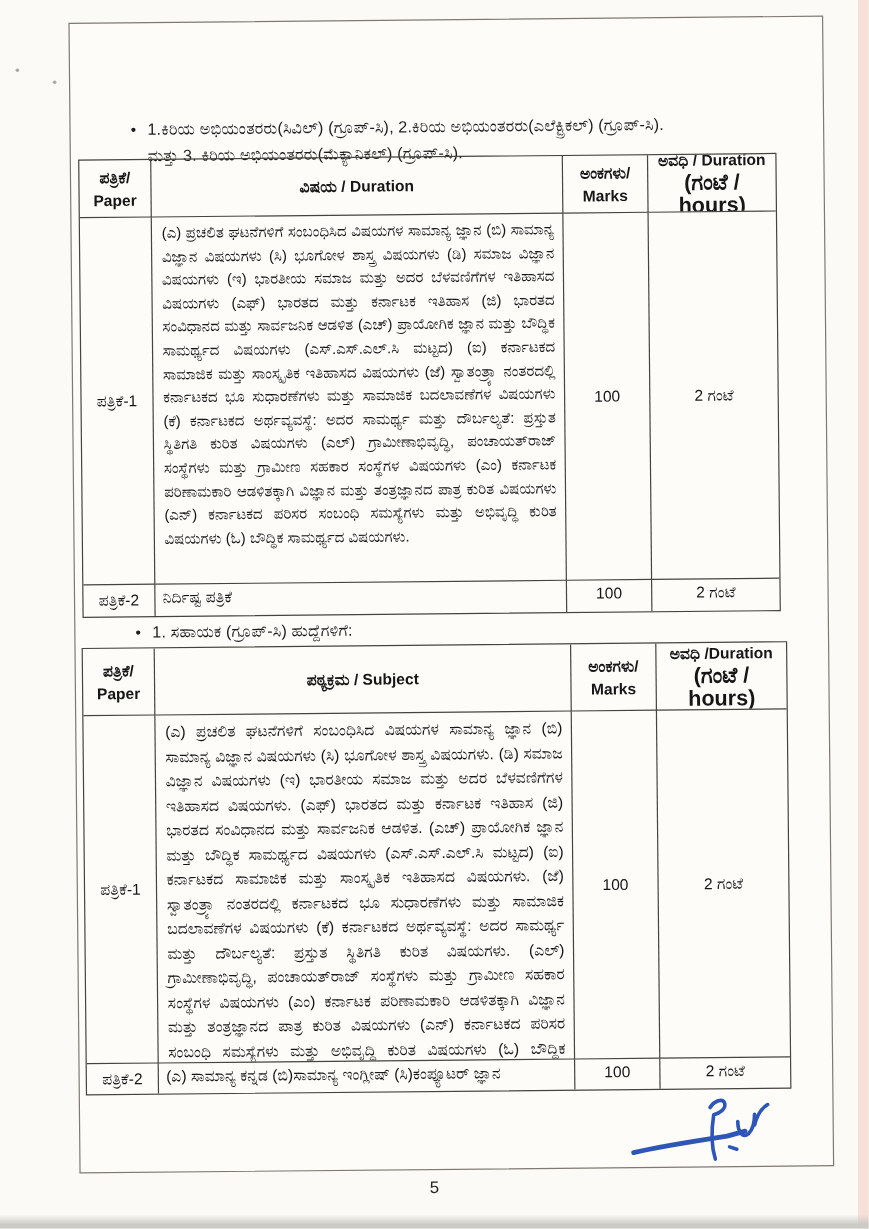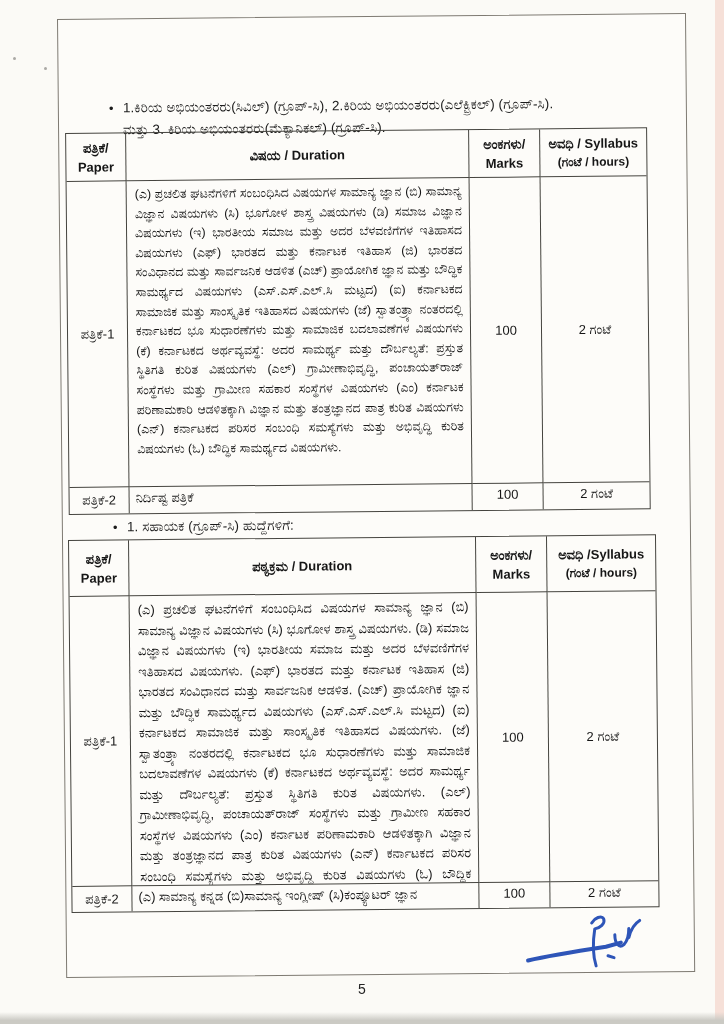--- a/index.html
+++ b/index.html
@@ -31,21 +31,21 @@
   .bullet-row{position:absolute;display:flex;color:#1c1c1c;}
   .bullet-dot{width:14px;font-size:13px;line-height:22px;flex:0 0 14px;}
   .bullet-text{font-size:13.5px;line-height:22px;letter-spacing:.1px;}
   
   .tbl{position:absolute;display:grid;border:1.4px solid #45443f;box-sizing:border-box;color:#161616;}
   .c{border-right:1px solid #45443f;border-bottom:1px solid #45443f;box-sizing:border-box;overflow:hidden;padding:0 5px;}
   .c.last{border-right:none;}
   .c.bl{border-bottom:none;}
   .hcell{display:flex;flex-direction:column;justify-content:center;align-items:center;
     font-weight:700;font-size:13px;line-height:19px;text-align:center;}
-  .hsub{font-size:12px;}
+  .hsub{font-size:18px;}
   .papercell{display:flex;justify-content:center;align-items:center;font-size:13px;}
   .bodycell{font-size:12.5px;line-height:19.6px;text-align:justify;padding:4px 7px 0 8px;}
   .bodycell2{font-size:13px;line-height:20.5px;text-align:justify;padding:4px 7px 0 8px;}
   .valcell{display:flex;justify-content:center;align-items:center;font-size:13px;}
   .valtop{display:flex;justify-content:center;align-items:flex-start;padding-top:3px;font-size:13px;}
   .plaincell{font-size:13px;padding:3px 6px;}
   
   #page-number{position:absolute;left:348px;top:981px;width:28px;text-align:center;
     font-size:14px;color:#232323;}
   #signature-svg{position:absolute;left:455px;top:893px;}
@@ -76,21 +76,21 @@
         <span>Paper</span>
       </div>
       <div class="c hcell">
         <span>ವಿಷಯ / Duration</span>
       </div>
       <div class="c hcell">
         <span>ಅಂಕಗಳು/</span>
         <span>Marks</span>
       </div>
       <div class="c hcell last">
-        <span>ಅವಧಿ / Syllabus</span>
+        <span>ಅವಧಿ / Duration</span>
         <span class="hsub">(ಗಂಟೆ / hours)</span>
       </div>
 
       <div class="c papercell">ಪತ್ರಿಕೆ-1</div>
       <div class="c bodycell">(ಎ) ಪ್ರಚಲಿತ ಘಟನೆಗಳಿಗೆ ಸಂಬಂಧಿಸಿದ ವಿಷಯಗಳ ಸಾಮಾನ್ಯ ಜ್ಞಾನ (ಬಿ) ಸಾಮಾನ್ಯ ವಿಜ್ಞಾನ ವಿಷಯಗಳು (ಸಿ) ಭೂಗೋಳ ಶಾಸ್ತ್ರ ವಿಷಯಗಳು (ಡಿ) ಸಮಾಜ ವಿಜ್ಞಾನ ವಿಷಯಗಳು (ಇ) ಭಾರತೀಯ ಸಮಾಜ ಮತ್ತು ಅದರ ಬೆಳವಣಿಗೆಗಳ ಇತಿಹಾಸದ ವಿಷಯಗಳು (ಎಫ್) ಭಾರತದ ಮತ್ತು ಕರ್ನಾಟಕ ಇತಿಹಾಸ (ಜಿ) ಭಾರತದ ಸಂವಿಧಾನದ ಮತ್ತು ಸಾರ್ವಜನಿಕ ಆಡಳಿತ (ಎಚ್) ಪ್ರಾಯೋಗಿಕ ಜ್ಞಾನ ಮತ್ತು ಬೌದ್ಧಿಕ ಸಾಮರ್ಥ್ಯದ ವಿಷಯಗಳು (ಎಸ್.ಎಸ್.ಎಲ್.ಸಿ ಮಟ್ಟದ) (ಐ) ಕರ್ನಾಟಕದ ಸಾಮಾಜಿಕ ಮತ್ತು ಸಾಂಸ್ಕೃತಿಕ ಇತಿಹಾಸದ ವಿಷಯಗಳು (ಜೆ) ಸ್ವಾತಂತ್ರ್ಯಾ ನಂತರದಲ್ಲಿ ಕರ್ನಾಟಕದ ಭೂ ಸುಧಾರಣೆಗಳು ಮತ್ತು ಸಾಮಾಜಿಕ ಬದಲಾವಣೆಗಳ ವಿಷಯಗಳು (ಕೆ) ಕರ್ನಾಟಕದ ಅರ್ಥವ್ಯವಸ್ಥೆ: ಅದರ ಸಾಮರ್ಥ್ಯ ಮತ್ತು ದೌರ್ಬಲ್ಯತೆ: ಪ್ರಸ್ತುತ ಸ್ಥಿತಿಗತಿ ಕುರಿತ ವಿಷಯಗಳು (ಎಲ್) ಗ್ರಾಮೀಣಾಭಿವೃದ್ಧಿ, ಪಂಚಾಯತ್‌ರಾಜ್ ಸಂಸ್ಥೆಗಳು ಮತ್ತು ಗ್ರಾಮೀಣ ಸಹಕಾರ ಸಂಸ್ಥೆಗಳ ವಿಷಯಗಳು (ಎಂ) ಕರ್ನಾಟಕ ಪರಿಣಾಮಕಾರಿ ಆಡಳಿತಕ್ಕಾಗಿ ವಿಜ್ಞಾನ ಮತ್ತು ತಂತ್ರಜ್ಞಾನದ ಪಾತ್ರ ಕುರಿತ ವಿಷಯಗಳು (ಎನ್) ಕರ್ನಾಟಕದ ಪರಿಸರ ಸಂಬಂಧಿ ಸಮಸ್ಯೆಗಳು ಮತ್ತು ಅಭಿವೃದ್ಧಿ ಕುರಿತ ವಿಷಯಗಳು (ಓ) ಬೌದ್ಧಿಕ ಸಾಮರ್ಥ್ಯದ ವಿಷಯಗಳು.</div>
       <div class="c valcell">100</div>
       <div class="c valcell last">2 ಗಂಟೆ</div>
 
       <div class="c papercell bl">ಪತ್ರಿಕೆ-2</div>
       <div class="c plaincell bl">ನಿರ್ದಿಷ್ಟ ಪತ್ರಿಕೆ</div>
@@ -103,28 +103,28 @@
       <span class="bullet-text">1. ಸಹಾಯಕ (ಗ್ರೂಪ್-ಸಿ) ಹುದ್ದೆಗಳಿಗೆ:</span>
     </div>
 
     <div class="tbl" style="left:5px;top:520px;width:588px;grid-template-columns:60px 347px 71px 1fr;grid-template-rows:56px 290px 25px;">
 
       <div class="c hcell">
         <span>ಪತ್ರಿಕೆ/</span>
         <span>Paper</span>
       </div>
       <div class="c hcell">
-        <span>ಪಠ್ಯಕ್ರಮ / Duration</span>
+        <span>ಪಠ್ಯಕ್ರಮ / Subject</span>
       </div>
       <div class="c hcell">
         <span>ಅಂಕಗಳು/</span>
         <span>Marks</span>
       </div>
       <div class="c hcell last">
-        <span>ಅವಧಿ /Syllabus</span>
+        <span>ಅವಧಿ /Duration</span>
         <span class="hsub">(ಗಂಟೆ / hours)</span>
       </div>
 
       <div class="c papercell">ಪತ್ರಿಕೆ-1</div>
       <div class="c bodycell2">(ಎ) ಪ್ರಚಲಿತ ಘಟನೆಗಳಿಗೆ ಸಂಬಂಧಿಸಿದ ವಿಷಯಗಳ ಸಾಮಾನ್ಯ ಜ್ಞಾನ (ಬಿ) ಸಾಮಾನ್ಯ ವಿಜ್ಞಾನ ವಿಷಯಗಳು (ಸಿ) ಭೂಗೋಳ ಶಾಸ್ತ್ರ ವಿಷಯಗಳು. (ಡಿ) ಸಮಾಜ ವಿಜ್ಞಾನ ವಿಷಯಗಳು (ಇ) ಭಾರತೀಯ ಸಮಾಜ ಮತ್ತು ಅದರ ಬೆಳವಣಿಗೆಗಳ ಇತಿಹಾಸದ ವಿಷಯಗಳು. (ಎಫ್) ಭಾರತದ ಮತ್ತು ಕರ್ನಾಟಕ ಇತಿಹಾಸ (ಜಿ) ಭಾರತದ ಸಂವಿಧಾನದ ಮತ್ತು ಸಾರ್ವಜನಿಕ ಆಡಳಿತ. (ಎಚ್) ಪ್ರಾಯೋಗಿಕ ಜ್ಞಾನ ಮತ್ತು ಬೌದ್ಧಿಕ ಸಾಮರ್ಥ್ಯದ ವಿಷಯಗಳು (ಎಸ್.ಎಸ್.ಎಲ್.ಸಿ ಮಟ್ಟದ) (ಐ) ಕರ್ನಾಟಕದ ಸಾಮಾಜಿಕ ಮತ್ತು ಸಾಂಸ್ಕೃತಿಕ ಇತಿಹಾಸದ ವಿಷಯಗಳು. (ಜೆ) ಸ್ವಾತಂತ್ರ್ಯಾ ನಂತರದಲ್ಲಿ ಕರ್ನಾಟಕದ ಭೂ ಸುಧಾರಣೆಗಳು ಮತ್ತು ಸಾಮಾಜಿಕ ಬದಲಾವಣೆಗಳ ವಿಷಯಗಳು (ಕೆ) ಕರ್ನಾಟಕದ ಅರ್ಥವ್ಯವಸ್ಥೆ: ಅದರ ಸಾಮರ್ಥ್ಯ ಮತ್ತು ದೌರ್ಬಲ್ಯತೆ: ಪ್ರಸ್ತುತ ಸ್ಥಿತಿಗತಿ ಕುರಿತ ವಿಷಯಗಳು. (ಎಲ್) ಗ್ರಾಮೀಣಾಭಿವೃದ್ಧಿ, ಪಂಚಾಯತ್‌ರಾಜ್ ಸಂಸ್ಥೆಗಳು ಮತ್ತು ಗ್ರಾಮೀಣ ಸಹಕಾರ ಸಂಸ್ಥೆಗಳ ವಿಷಯಗಳು (ಎಂ) ಕರ್ನಾಟಕ ಪರಿಣಾಮಕಾರಿ ಆಡಳಿತಕ್ಕಾಗಿ ವಿಜ್ಞಾನ ಮತ್ತು ತಂತ್ರಜ್ಞಾನದ ಪಾತ್ರ ಕುರಿತ ವಿಷಯಗಳು (ಎನ್) ಕರ್ನಾಟಕದ ಪರಿಸರ ಸಂಬಂಧಿ ಸಮಸ್ಯೆಗಳು ಮತ್ತು ಅಭಿವೃದ್ಧಿ ಕುರಿತ ವಿಷಯಗಳು (ಓ) ಬೌದ್ಧಿಕ ಸಾಮರ್ಥ್ಯದ ವಿಷಯಗಳು.</div>
       <div class="c valcell">100</div>
       <div class="c valcell last">2 ಗಂಟೆ</div>
 
       <div class="c papercell bl">ಪತ್ರಿಕೆ-2</div>
       <div class="c plaincell bl">(ಎ) ಸಾಮಾನ್ಯ ಕನ್ನಡ (ಬಿ)ಸಾಮಾನ್ಯ ಇಂಗ್ಲೀಷ್ (ಸಿ)ಕಂಪ್ಯೂಟರ್ ಜ್ಞಾನ</div>

